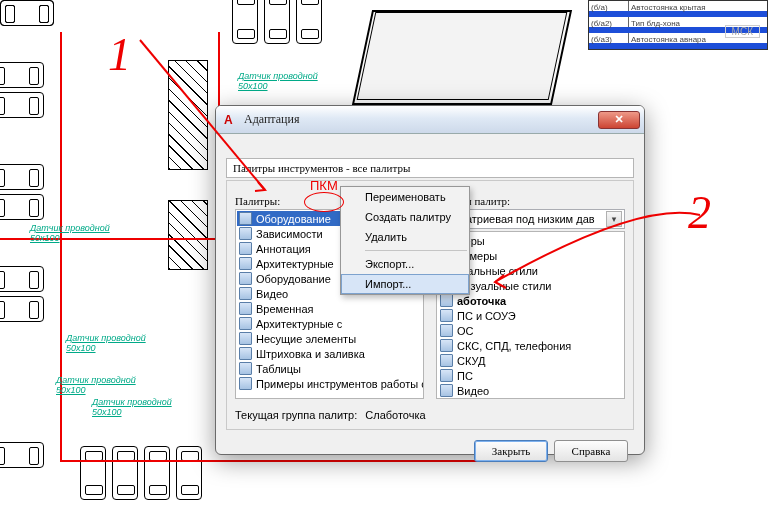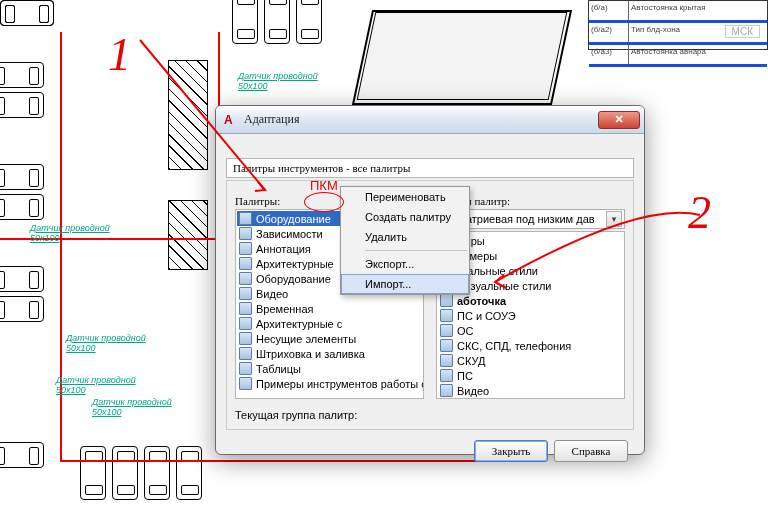--- a/index.html
+++ b/index.html
@@ -13,21 +13,21 @@
 .car.h::before { width: 8px; height: 16px; left: 4px; top: 4px; }
 .car.h::after { width: 8px; height: 16px; right: 4px; top: 4px; }
 .car.v { width: 26px; height: 54px; }
 .car.v::before { width: 16px; height: 8px; left: 4px; top: 4px; }
 .car.v::after { width: 16px; height: 8px; left: 4px; bottom: 4px; }
 .bldg { position: absolute; border: 2px solid #000; background: rgba(200,200,200,.1); }
 .hatch { position: absolute; background: repeating-linear-gradient(45deg,#000 0 1px,transparent 1px 8px); border: 1.5px solid #000; }
 .label-g { position: absolute; font: italic 9px/1 Arial; color: #0a8; text-decoration: underline; }
 .redline { position: absolute; background: #e00; }
 .topgrid { position: absolute; top: 0; right: 0; width: 180px; height: 50px; border: 1px solid #333; }
-.topgrid .r { height: 22px; border-bottom: 3px solid #1d4ed8; display: flex; }
+.topgrid .r { height: 16px; border-bottom: 6px solid #1d4ed8; display: flex; }
 .topgrid .c1 { width: 40px; border-right: 1px solid #666; font: 8px Arial; padding: 2px; color: #444; }
 .topgrid .c2 { flex: 1; font: 8px Arial; padding: 2px; color: #444; }
 .msk { position: absolute; top: 25px; right: 8px; font: 10px Arial; color: #aaa; border: 1px solid #ccc; padding: 0 6px; }
 
 
 .ann { position: absolute; color: #e00; font: italic 46px/1 'Comic Sans MS', cursive; pointer-events: none; }
 .pkm { position: absolute; color: #e00; font: 13px Arial; }
 .pkm-oval { position: absolute; border: 1.5px solid #e00; border-radius: 50%; width: 40px; height: 20px; }
 
 
@@ -261,20 +261,21 @@
                 <div class="item">
                   <span class="pico"></span>
                   <span style="">Видео</span>
                 </div>
               </div>
           </div>
         </div>
       </div>
       <div class="footer-row">
         <span>Текущая группа палитр:</span>
+        <span class="val">Слаботочка</span>
       </div>
     </div>
     <div class="btns">
       <button class="btn7 def">Закрыть</button>
       <button class="btn7">Справка</button>
     </div>
   </div>
 </div>
 
 <div class="ctx">

